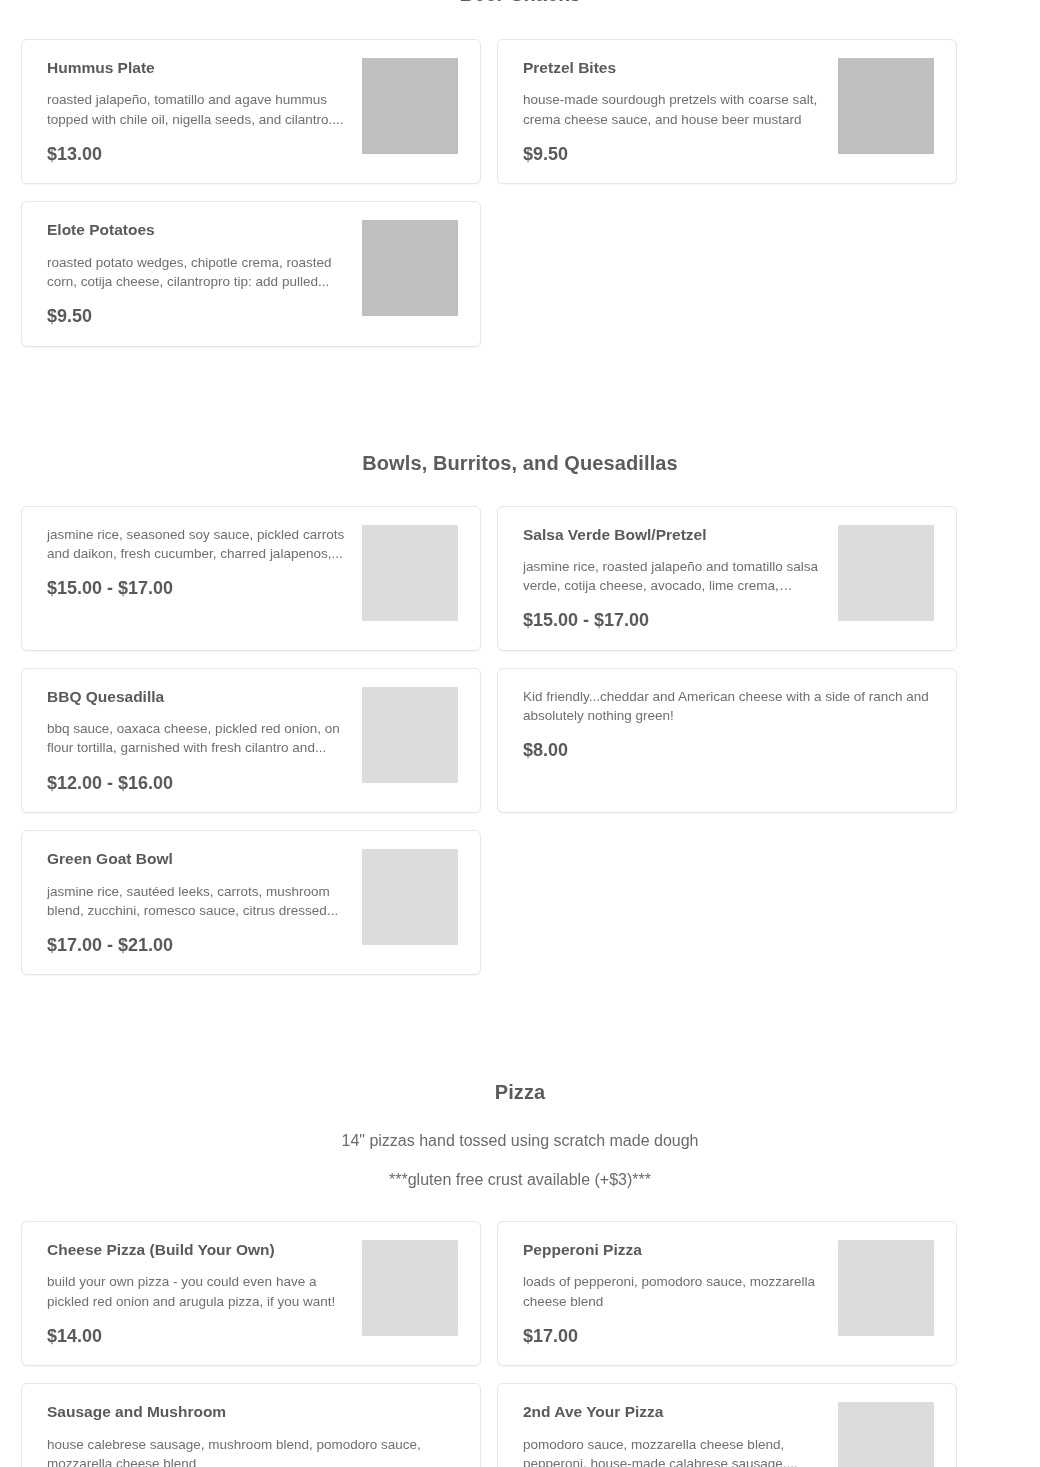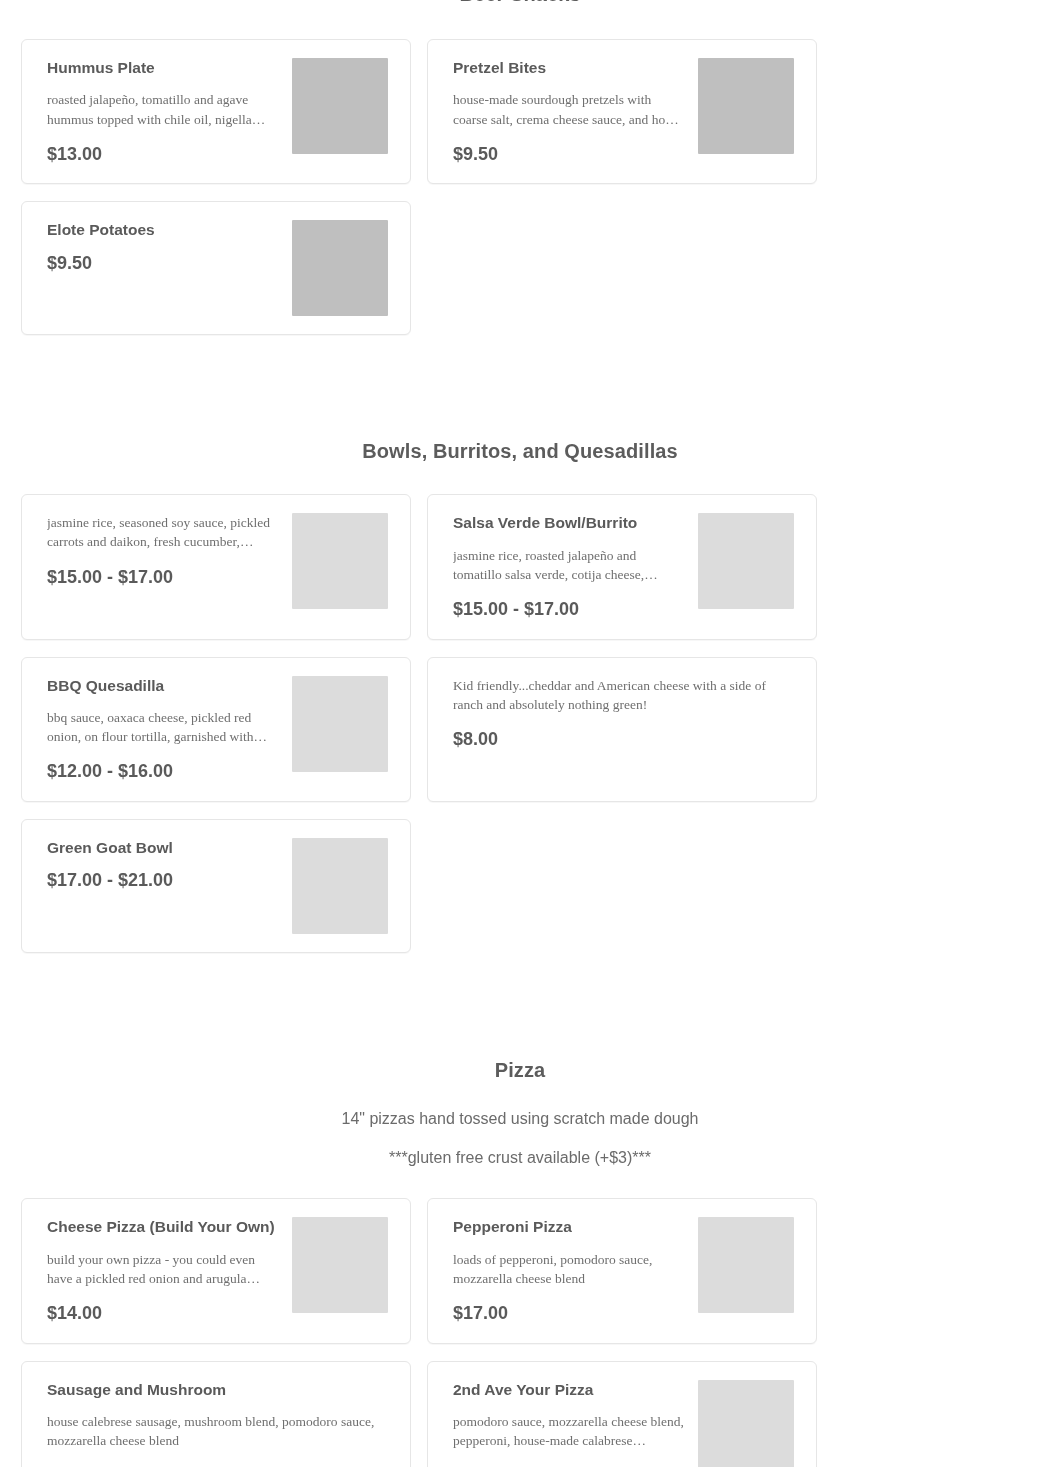--- a/index.html
+++ b/index.html
@@ -60,21 +60,21 @@
   
   .items-grid {
     display: flex;
     flex-wrap: wrap;
     align-content: flex-start;
     padding: 0 21px;
     column-gap: 16px;
     row-gap: 17px;
   }
   .item-card {
-    width: 390px;
+    width: 460px;
     min-height: 133px;
     background: #ffffff;
     border: 1px solid #e6e6e6;
     border-radius: 6px;
     box-shadow: 0 1px 1px rgba(0,0,0,0.035);
     display: flex;
     align-items: flex-start;
     justify-content: space-between;
     padding: 18px 22px 18px 25px;
   }
@@ -93,21 +93,20 @@
   .item-desc {
     font-size: 13.5px;
     font-weight: 400;
     color: #6f6f6f;
     line-height: 1.42;
     margin: 0 0 15px 0;
     display: -webkit-box;
     -webkit-line-clamp: 2;
     -webkit-box-orient: vertical;
     overflow: hidden;
-    font-family: Liberation Serif, serif;
   }
   .item-price {
     font-size: 18px;
     font-weight: 700;
     color: #5a5a5a;
     line-height: 1.2;
     margin: 0;
   }
   .item-thumb {
     flex: 0 0 auto;
@@ -149,41 +148,42 @@
           <div class="item-body">
             <div class="item-name">Pretzel Bites</div>
             <div class="item-desc">house-made sourdough pretzels with coarse salt, crema cheese sauce, and house beer mustard</div>
             <div class="item-price">$9.50</div>
           </div>
           <div class="item-thumb dark"></div>
         </div>
         <div class="item-card">
           <div class="item-body">
             <div class="item-name">Elote Potatoes</div>
+            <div class="item-desc">roasted potato wedges, chipotle crema, roasted corn, cotija cheese, cilantropro tip: add pulled...</div>
             <div class="item-price">$9.50</div>
           </div>
           <div class="item-thumb dark"></div>
         </div>
       </div>
     </section>
     <section class="menu-section sec-bowls">
       <div class="section-head">
         <h2 class="section-title">Bowls, Burritos, and Quesadillas</h2>
       </div>
       <div class="items-grid">
         <div class="item-card">
           <div class="item-body">
             <div class="item-desc">jasmine rice, seasoned soy sauce, pickled carrots and daikon, fresh cucumber, charred jalapenos,...</div>
             <div class="item-price">$15.00 - $17.00</div>
           </div>
           <div class="item-thumb"></div>
         </div>
         <div class="item-card">
           <div class="item-body">
-            <div class="item-name">Salsa Verde Bowl/Burrito</div>
+            <div class="item-name">Salsa Verde Bowl/Pretzel</div>
             <div class="item-desc">jasmine rice, roasted jalapeño and tomatillo salsa verde, cotija cheese, avocado, lime crema, pickle...</div>
             <div class="item-price">$15.00 - $17.00</div>
           </div>
           <div class="item-thumb"></div>
         </div>
         <div class="item-card">
           <div class="item-body">
             <div class="item-name">BBQ Quesadilla</div>
             <div class="item-desc">bbq sauce, oaxaca cheese, pickled red onion, on flour tortilla, garnished with fresh cilantro and...</div>
             <div class="item-price">$12.00 - $16.00</div>
@@ -192,20 +192,21 @@
         </div>
         <div class="item-card no-img">
           <div class="item-body">
             <div class="item-desc">Kid friendly...cheddar and American cheese with a side of ranch and absolutely nothing green!</div>
             <div class="item-price">$8.00</div>
           </div>
         </div>
         <div class="item-card">
           <div class="item-body">
             <div class="item-name">Green Goat Bowl</div>
+            <div class="item-desc">jasmine rice, sautéed leeks, carrots, mushroom blend, zucchini, romesco sauce, citrus dressed...</div>
             <div class="item-price">$17.00 - $21.00</div>
           </div>
           <div class="item-thumb"></div>
         </div>
       </div>
     </section>
     <section class="menu-section sec-pizza">
       <div class="section-head">
         <h2 class="section-title">Pizza</h2>
         <p class="section-sub first">14" pizzas hand tossed using scratch made dough</p>

